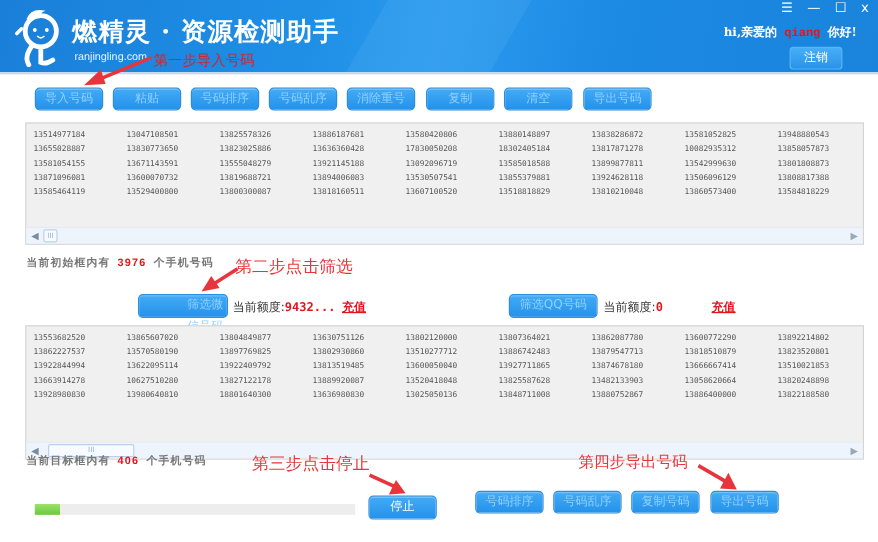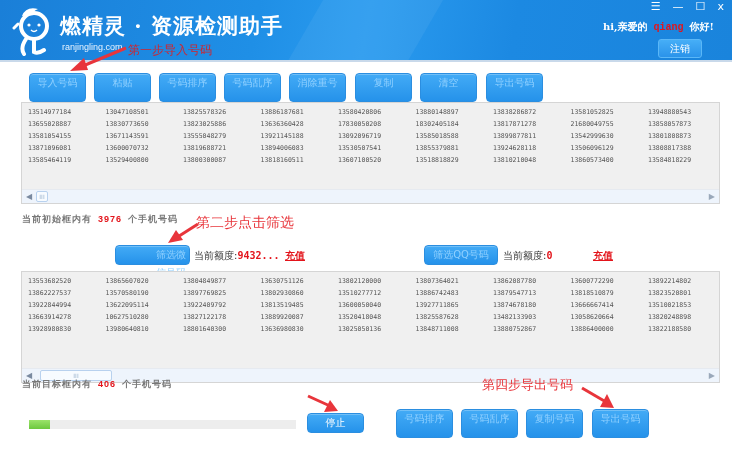--- a/index.html
+++ b/index.html
@@ -34,21 +34,21 @@
   
   .anno { position: absolute; color: #e8353b; font-family: "DejaVu Sans", sans-serif; white-space: nowrap; }
   .anno-1 { left: 128px; top: 42px; font-size: 12px; color: #d4232a; }
   .anno-2 { left: 196px; top: 214px; font-size: 14px; }
   .anno-3 { left: 210px; top: 378px; font-size: 14px; }
   .anno-4 { left: 482px; top: 376px; font-size: 13px; }
   .arrow { position: absolute; }
 
   
   .btn {
-    position: absolute; height: 29px; border-radius: 4px;
+    position: absolute; height: 19px; border-radius: 4px;
     background: linear-gradient(#43abf6, #2592ea);
     border: 1px solid #2b8ee0;
     color: #8fd0ff; font-size: 10px; text-align: center; line-height: 17px; cursor: pointer;
     box-shadow: inset 0 1px 0 rgba(255,255,255,0.25);
   }
   .top-toolbar .btn { top: 73px; width: 57px; }
 
   
   .numbox {
     position: absolute; left: 21px; width: 319px; background: #f0f0f0; border: 1px solid #d5d5d5;
@@ -137,21 +137,21 @@
       <span class="cell">13838286872</span>
       <span class="cell">13581052825</span>
       <span class="cell">13948880543</span>
       <span class="cell">13655028887</span>
       <span class="cell">13830773650</span>
       <span class="cell">13823025886</span>
       <span class="cell">13636360428</span>
       <span class="cell">17830050208</span>
       <span class="cell">18302405184</span>
       <span class="cell">13817871278</span>
-      <span class="cell">21680049755</span>
+      <span class="cell">10082935312</span>
       <span class="cell">13858057873</span>
       <span class="cell">13581054155</span>
       <span class="cell">13671143591</span>
       <span class="cell">13555048279</span>
       <span class="cell">13921145188</span>
       <span class="cell">13092096719</span>
       <span class="cell">13585018588</span>
       <span class="cell">13899877811</span>
       <span class="cell">13542999630</span>
       <span class="cell">13801808873</span>
@@ -259,20 +259,21 @@
           <span>III</span>
         </div>
       <span class="arr-r">▶</span>
     </div>
   </div>
 
   <div class="count-line count-2">
     <span>当前目标框内有</span><span class="num">406</span><span>个手机号码</span>
   </div>
 
+  <div class="anno anno-3">第三步点击停止</div>
   <svg class="arrow" style="left:306px;top:392px;width:34px;height:22px;" viewBox="0 0 34 22">
     <line x1="2" y1="4" x2="24" y2="14" stroke="#e8353b" stroke-width="3"></line>
     <polygon points="32,19 18,20 24,8" fill="#e8353b"></polygon>
   </svg>
 
   <div class="progress-track">
     <div class="progress-fill" style="width:8%;"></div>
   </div>
   <div class="btn" style="left:307px;top:413px;width:57px;height:20px;line-height:18px;color:#ffffff;">停止</div>
 

